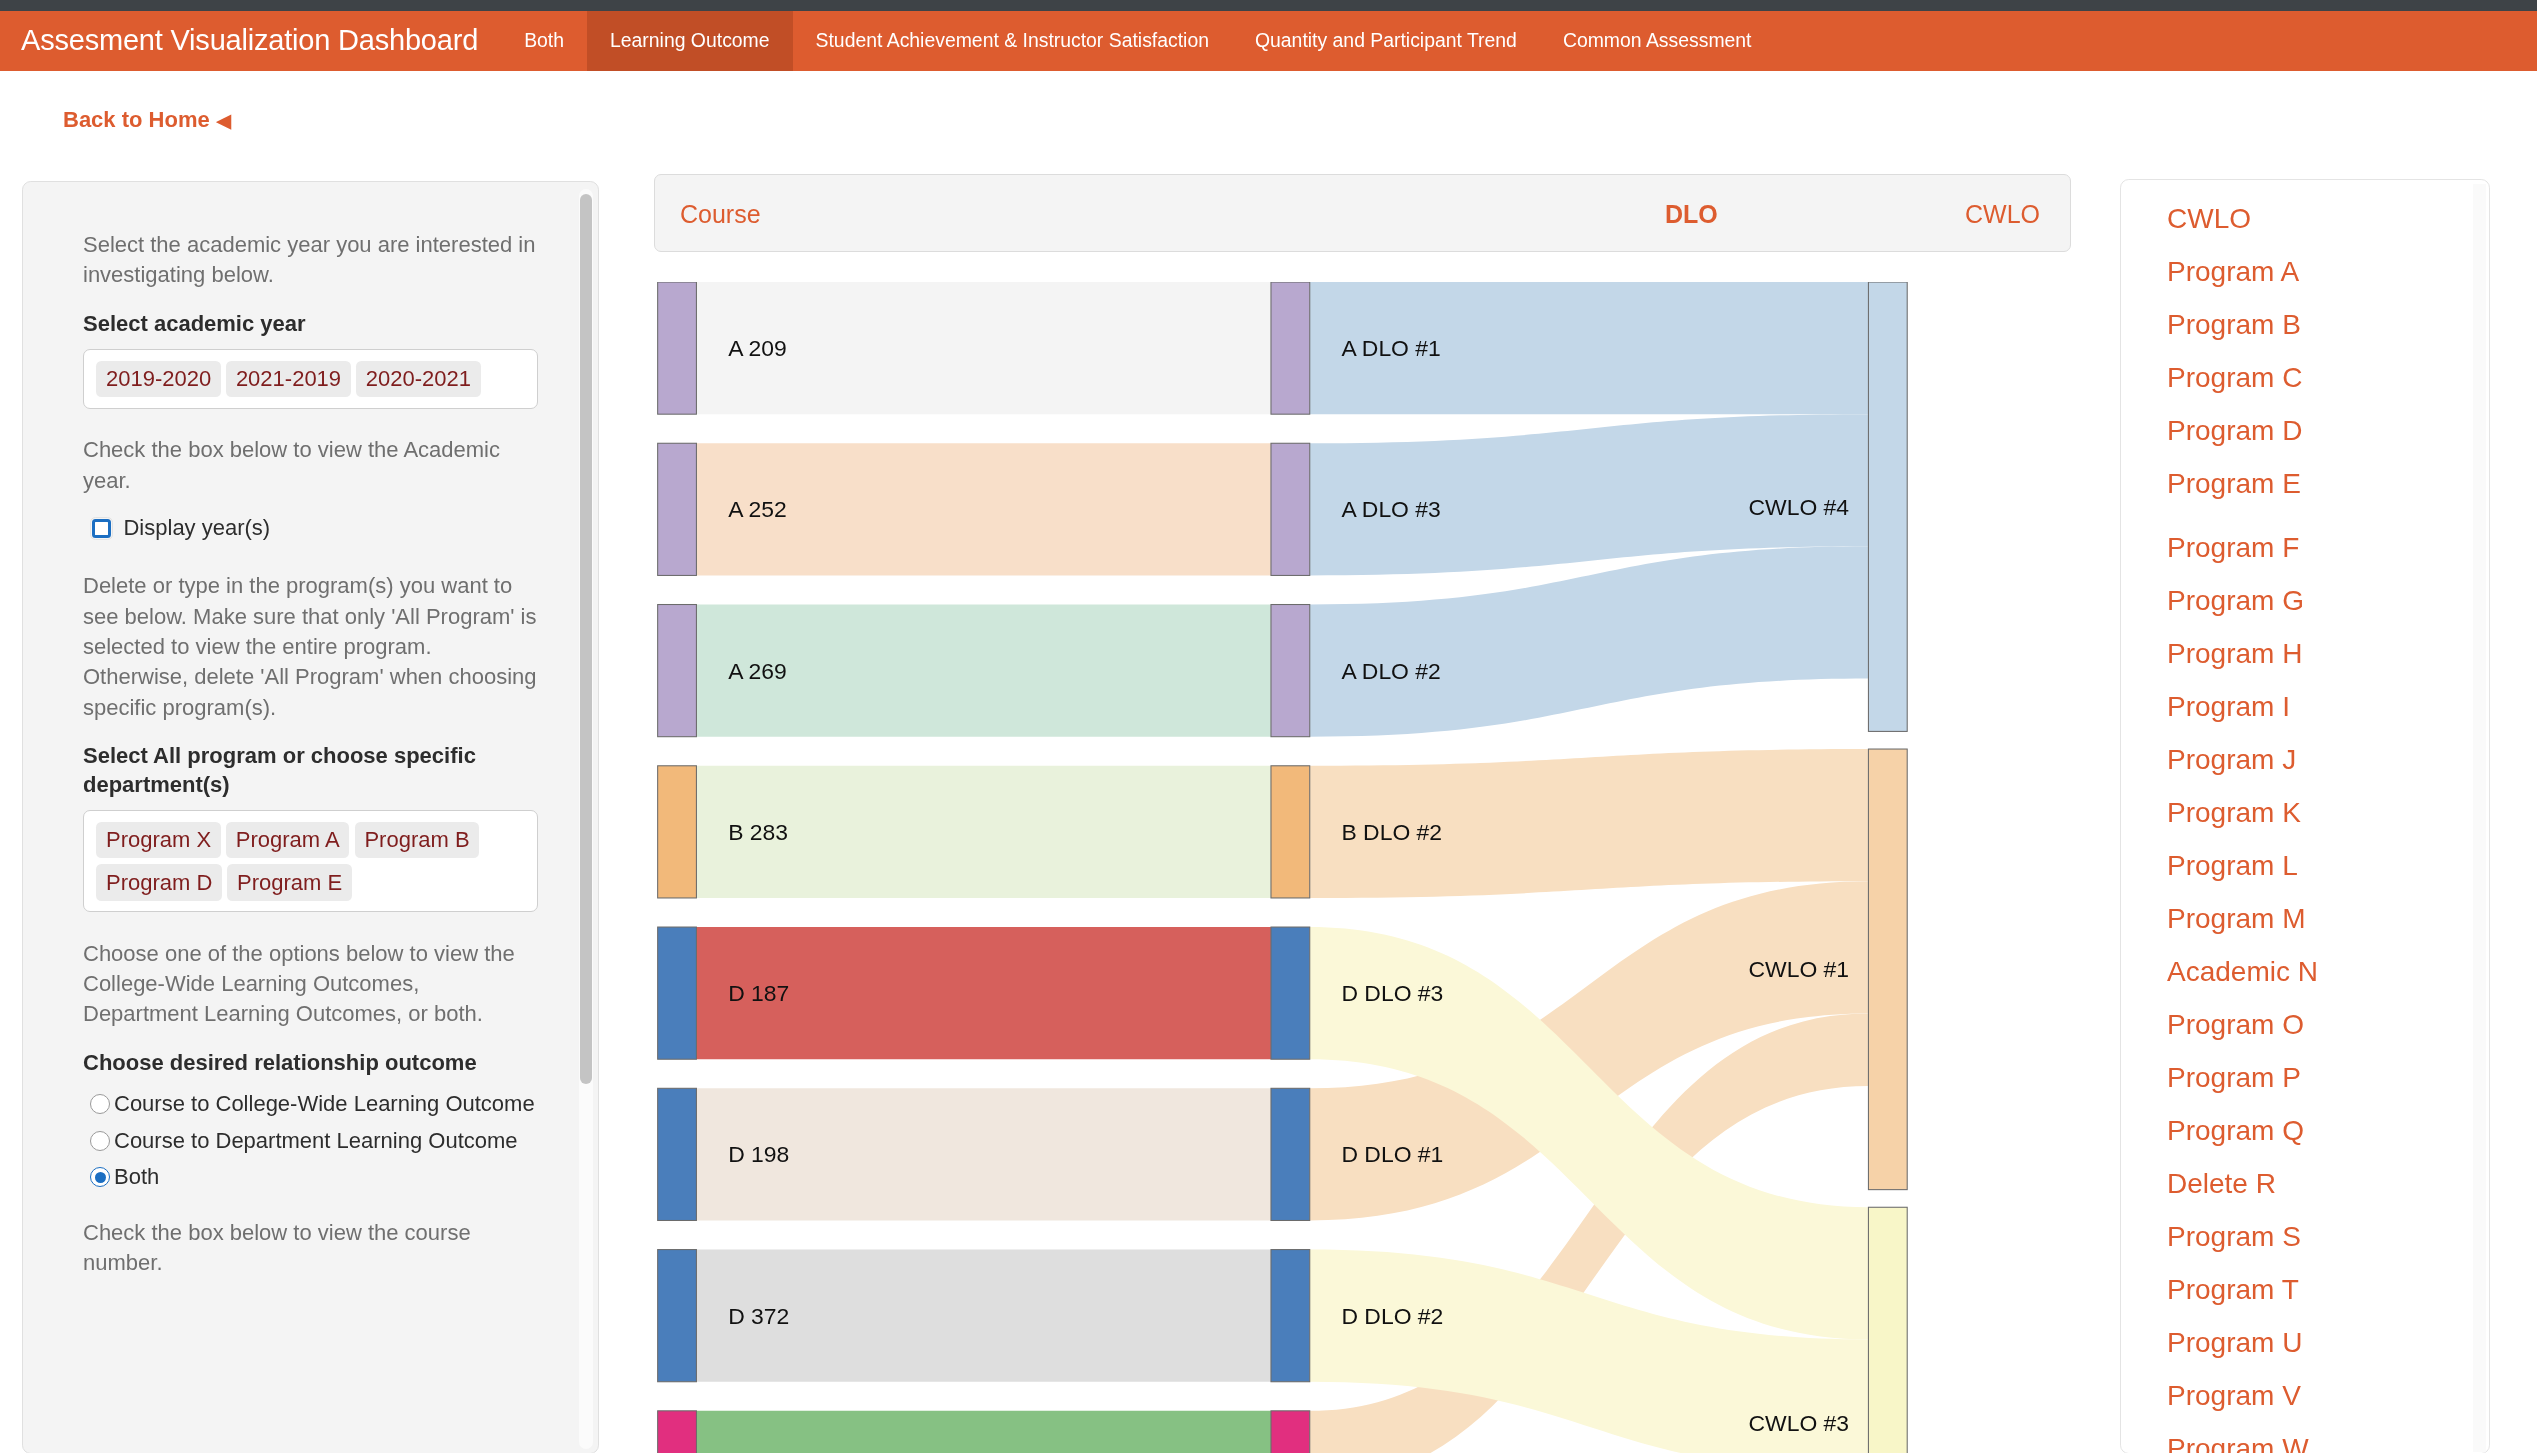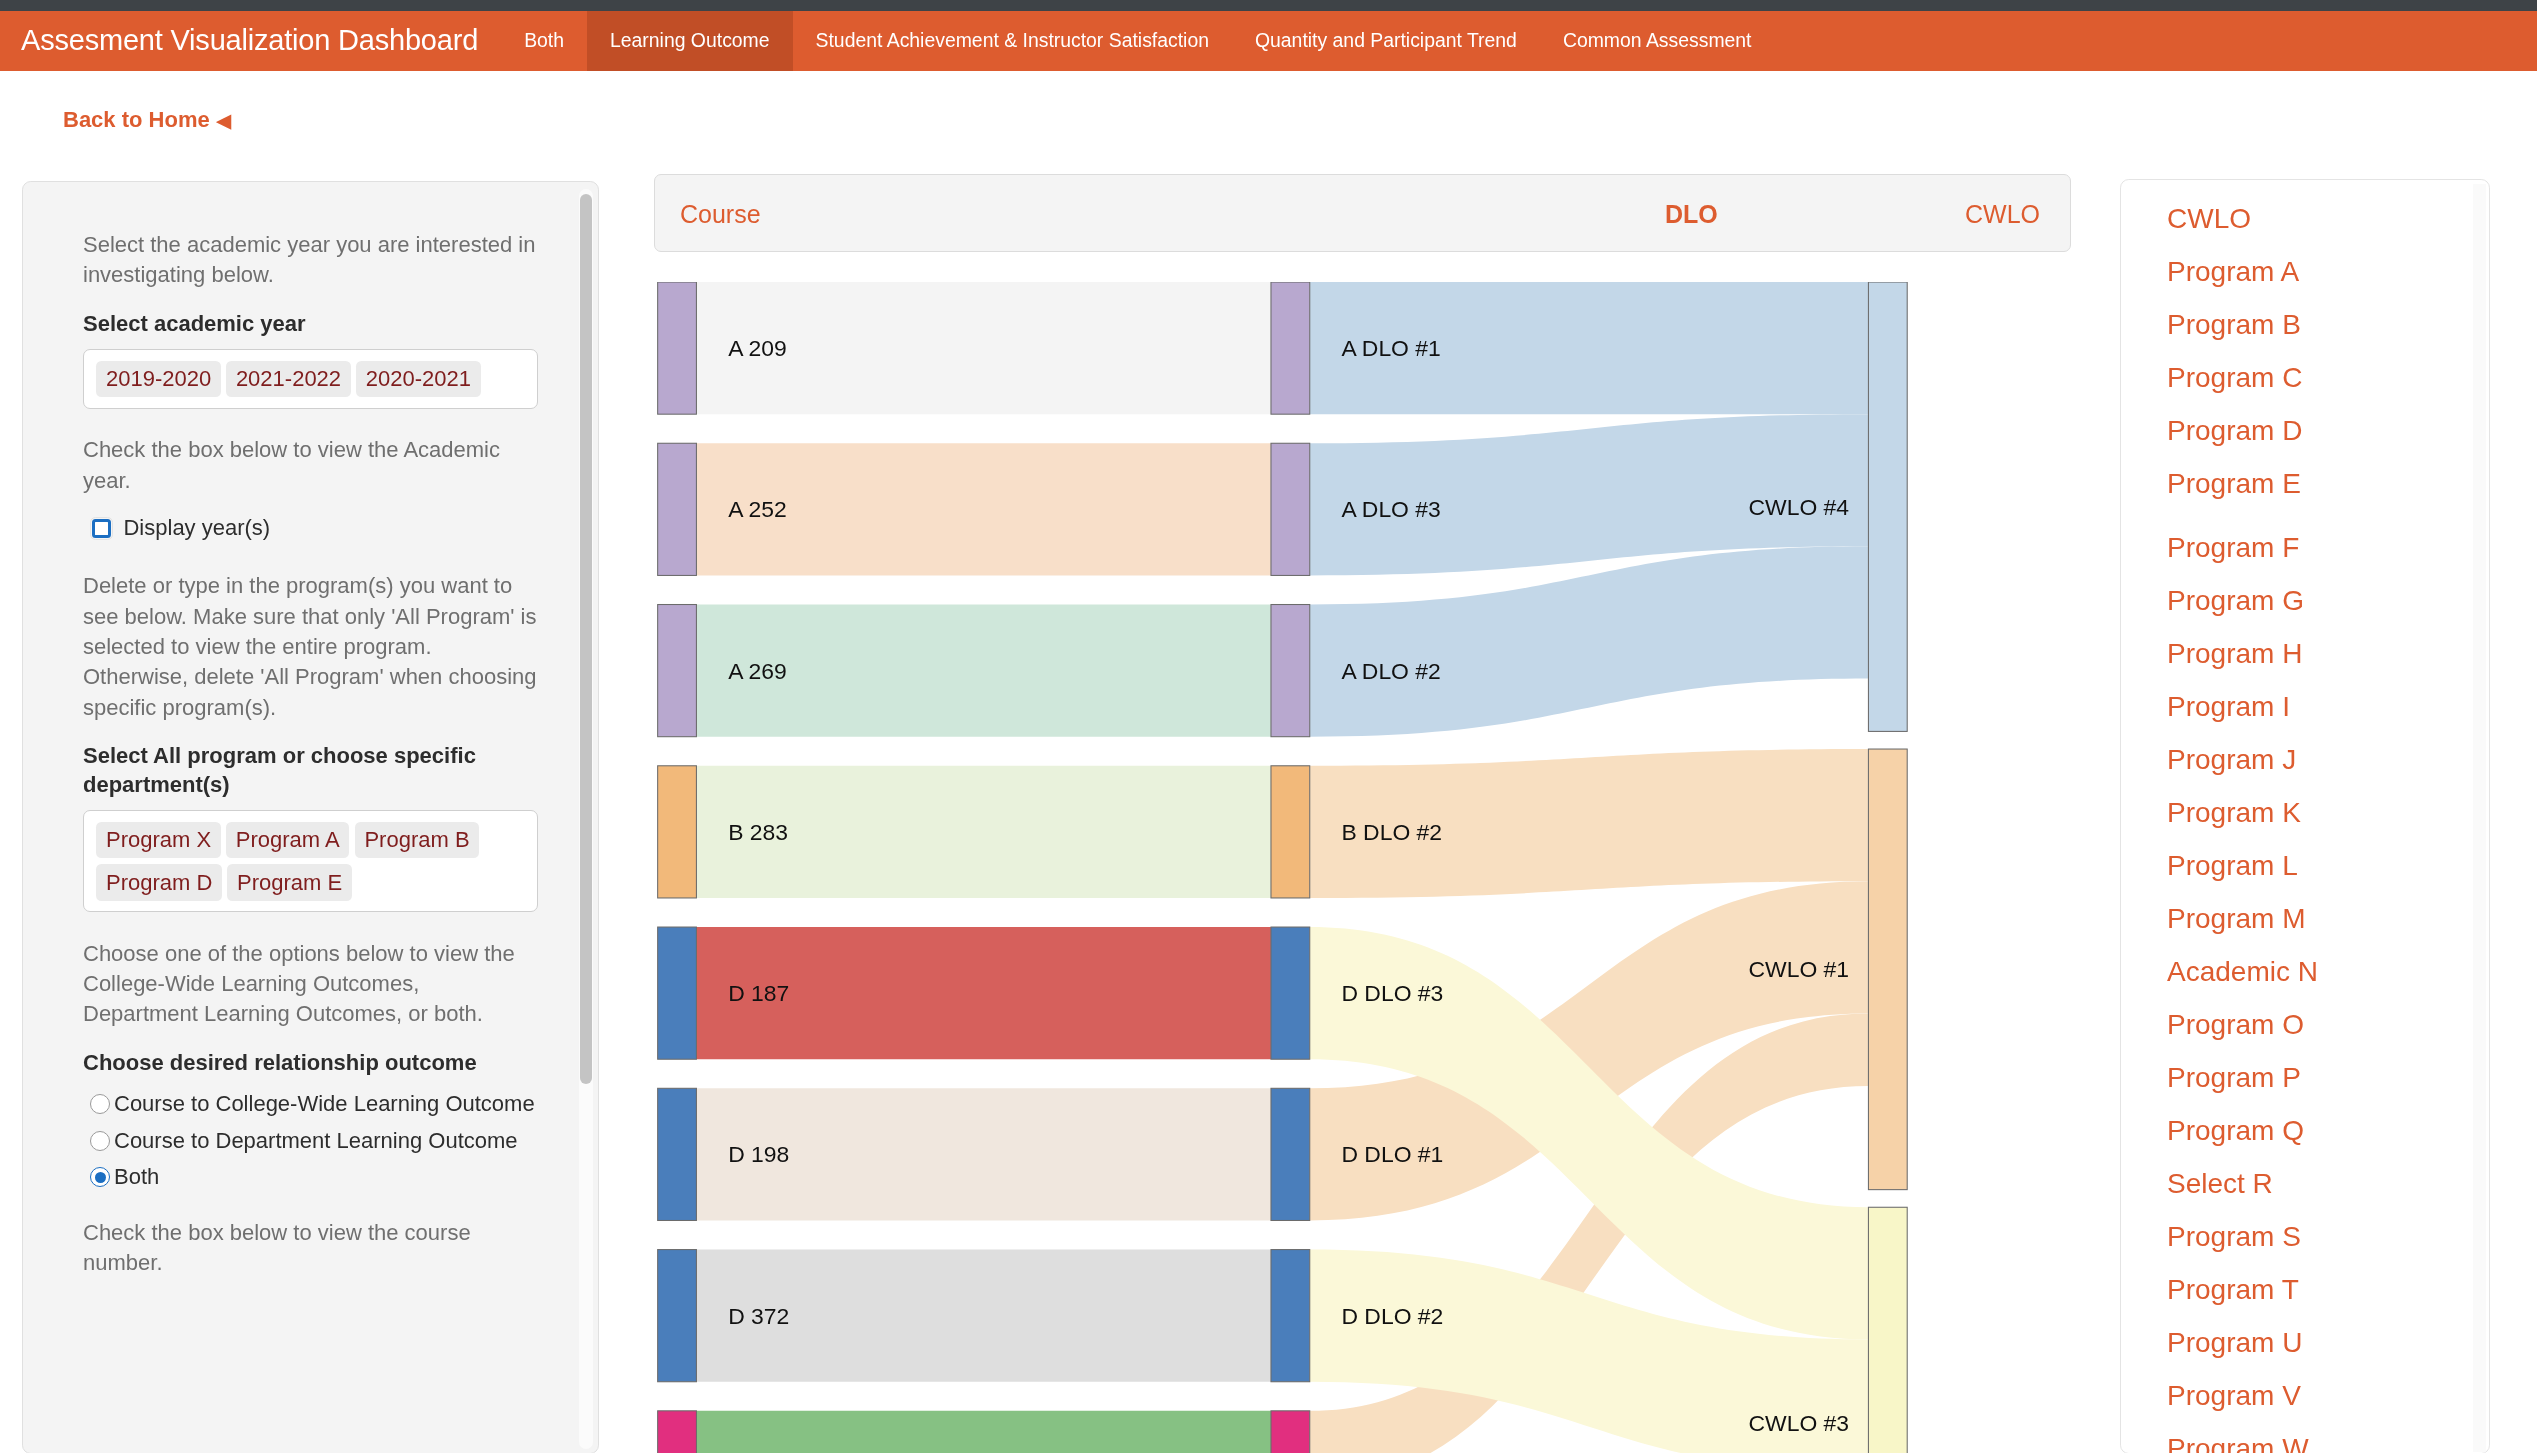--- a/index.html
+++ b/index.html
@@ -133,21 +133,21 @@
   <span>Back to Home</span><span class="caret">◀</span>
 </div>
 
 <div id="sidebar">
   <div id="sidebar-inner">
 
     <p class="sb-help">Select the academic year you are interested in investigating below.</p>
     <p class="sb-label">Select academic year</p>
     <div class="tagbox">
       <span class="tag">2019-2020</span>
-      <span class="tag">2021-2022</span>
+      <span class="tag">2021-2019</span>
       <span class="tag">2020-2021</span>
     </div>
 
     <p class="sb-help">Check the box below to view the Academic year.</p>
     <div class="chk-row">
       <span class="chk"></span>
       <span class="chk-lbl">Display year(s)</span>
     </div>
 
     <p class="sb-help">Delete or type in the program(s) you want to see below. Make sure that only 'All Program' is selected to view the entire program. Otherwise, delete 'All Program' when choosing specific program(s).</p>
@@ -283,21 +283,21 @@
       <div class="legend-item" style="color: rgb(221, 92, 47);">Program H</div>
       <div class="legend-item" style="color: rgb(221, 92, 47);">Program I</div>
       <div class="legend-item" style="color: rgb(221, 92, 47);">Program J</div>
       <div class="legend-item" style="color: rgb(221, 92, 47);">Program K</div>
       <div class="legend-item" style="color: rgb(221, 92, 47);">Program L</div>
       <div class="legend-item" style="color: rgb(221, 92, 47);">Program M</div>
       <div class="legend-item" style="color: rgb(221, 92, 47);">Academic N</div>
       <div class="legend-item" style="color: rgb(221, 92, 47);">Program O</div>
       <div class="legend-item" style="color: rgb(221, 92, 47);">Program P</div>
       <div class="legend-item" style="color: rgb(221, 92, 47);">Program Q</div>
-      <div class="legend-item" style="color: rgb(221, 92, 47);">Select R</div>
+      <div class="legend-item" style="color: rgb(221, 92, 47);">Delete R</div>
       <div class="legend-item" style="color: rgb(221, 92, 47);">Program S</div>
       <div class="legend-item" style="color: rgb(221, 92, 47);">Program T</div>
       <div class="legend-item" style="color: rgb(221, 92, 47);">Program U</div>
       <div class="legend-item" style="color: rgb(221, 92, 47);">Program V</div>
       <div class="legend-item" style="color: rgb(221, 92, 47);">Program W</div>
     </div>
   <div id="lg-scrolltrack"></div>
 </div>
 
 

